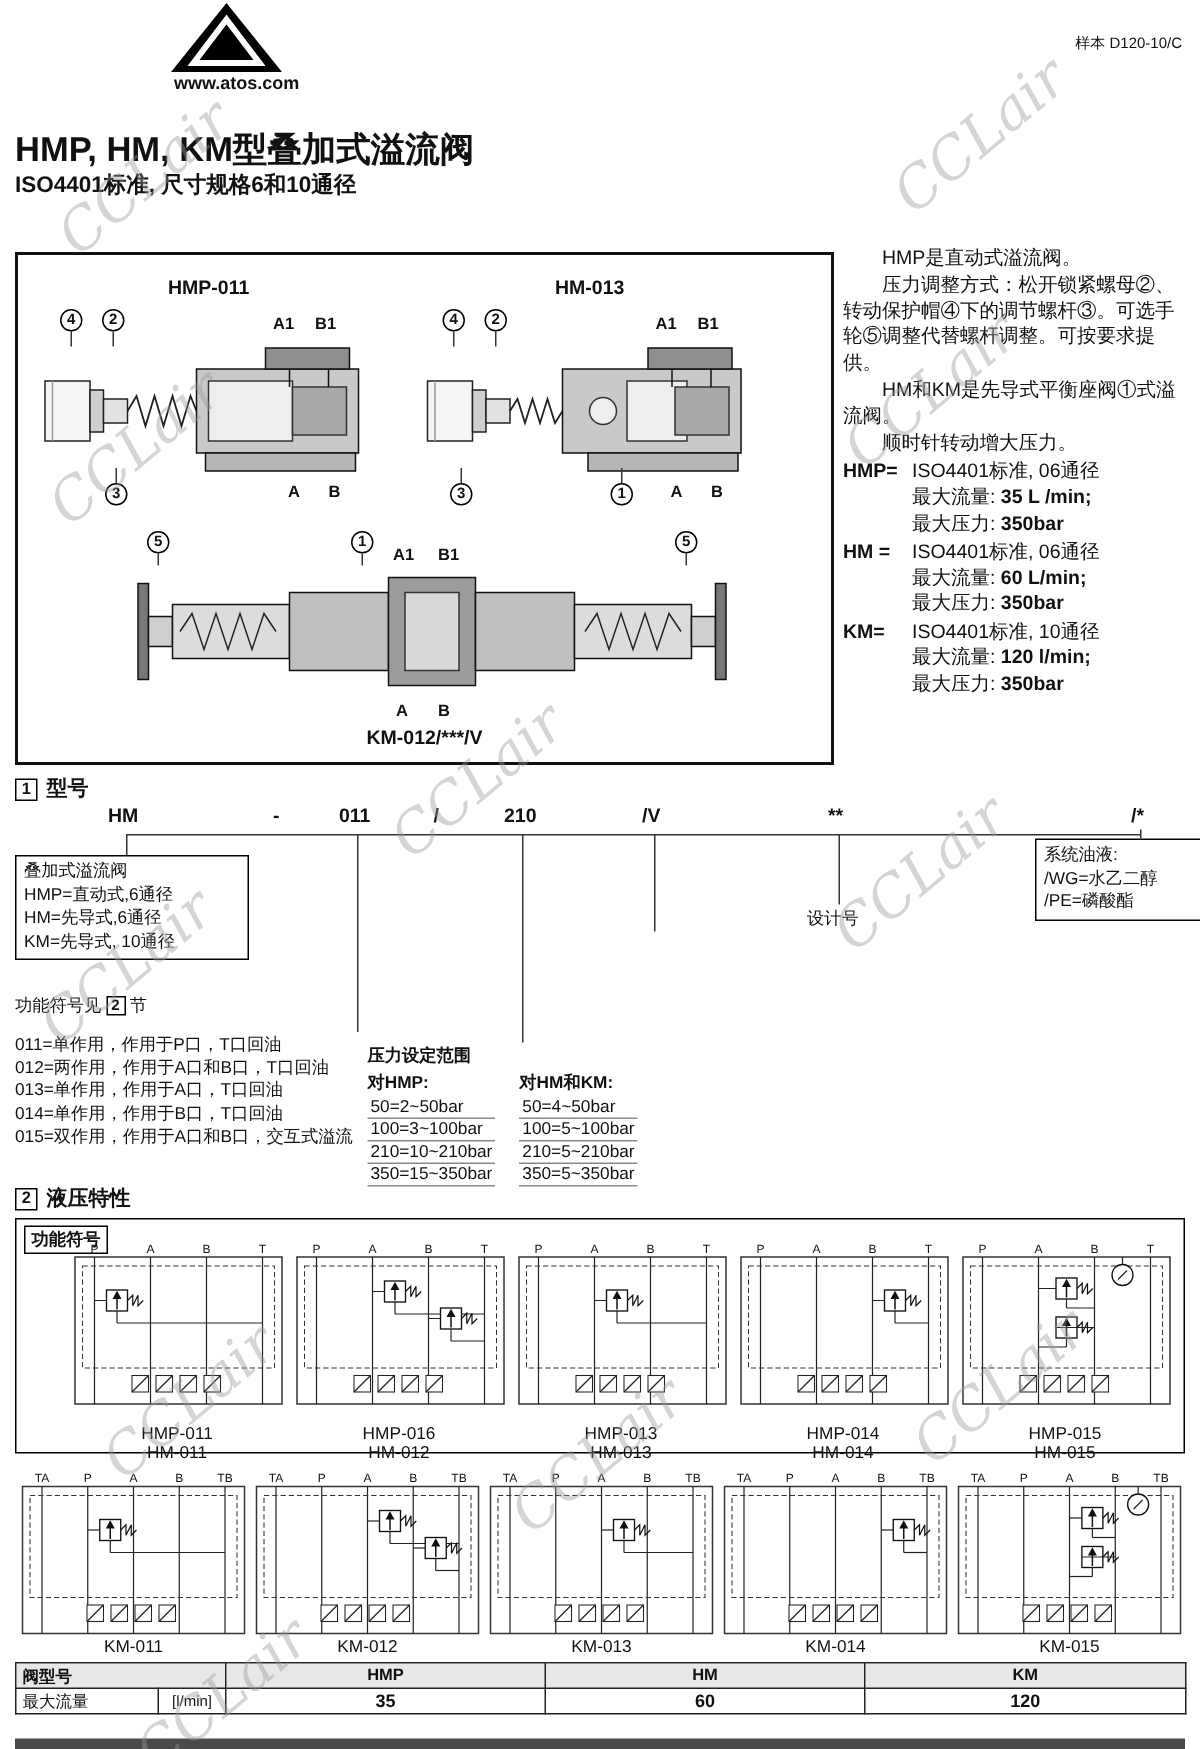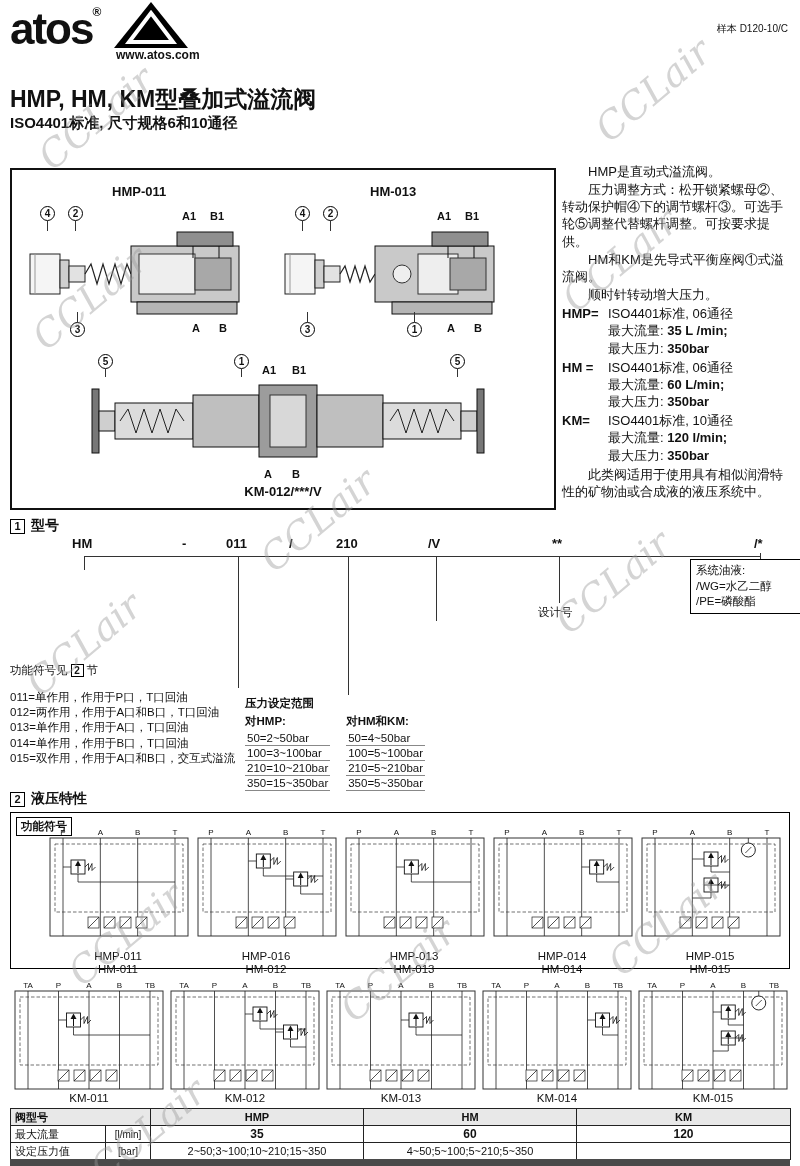--- a/index.html
+++ b/index.html
@@ -78,21 +78,20 @@
       <div class="wm" style="left: 552px; top: 238px;">CCLair</div>
       <div class="wm" style="left: 250px; top: 498px;">CCLair</div>
       <div class="wm" style="left: 16px; top: 622px;">CCLair</div>
       <div class="wm" style="left: 545px; top: 560px;">CCLair</div>
       <div class="wm" style="left: 58px; top: 912px;">CCLair</div>
       <div class="wm" style="left: 330px; top: 948px;">CCLair</div>
       <div class="wm" style="left: 598px; top: 902px;">CCLair</div>
       <div class="wm" style="left: 80px; top: 1108px;">CCLair</div>
     </div>
 
-  <div class="brand"><span>atos</span><sup>®</sup></div>
   <svg class="tri" width="74" height="46" viewBox="0 0 74 46">
     <polygon points="37,0 74,46 0,46" fill="#000"></polygon>
     <polygon points="37,11 59,40 15,40" fill="none" stroke="#fff" stroke-width="4"></polygon>
   </svg>
   <div class="site">www.atos.com</div>
   <div class="doccode">样本 D120-10/C</div>
 
   <div class="title">HMP, HM, KM型叠加式溢流阀</div>
   <div class="subtitle">ISO4401标准, 尺寸规格6和10通径</div>
 
@@ -207,21 +206,20 @@
         </div>
         <div class="spec">
           <div class="nm">KM=</div>
           <div class="lns">
             <div>ISO4401标准, 10通径</div>
             <div>最大流量: <b>120 l/min;</b></div>
             <div>最大压力: <b>350bar</b></div>
           </div>
         </div>
       </div>
-    <p>此类阀适用于使用具有相似润滑特性的矿物油或合成液的液压系统中。</p>
   </aside>
 
   <div class="sechead" style="left:10px;top:517px">
     <span class="numbox">1</span>
     <span class="sectitle">型号</span>
   </div>
 
   <div id="code-row">
       <div class="codepart" style="left: 72px;">HM</div>
       <div class="codepart" style="left: 182px;">-</div>
@@ -233,20 +231,26 @@
       <div class="codepart" style="left: 754px;">/*</div>
     </div>
   <div class="cline" style="left:84px;top:556px;width:676px;height:1px"></div>
   <div class="cline" style="left:84px;top:556px;width:1px;height:14px"></div>
   <div class="cline" style="left:238px;top:556px;width:1px;height:132px"></div>
   <div class="cline" style="left:348px;top:556px;width:1px;height:139px"></div>
   <div class="cline" style="left:436px;top:556px;width:1px;height:65px"></div>
   <div class="cline" style="left:559px;top:556px;width:1px;height:47px"></div>
   <div class="cline" style="left:760px;top:553px;width:1px;height:6px"></div>
 
+  <div class="annot-box" id="valve-type-box" style="left:10px;top:570px;width:156px">
+      <div>叠加式溢流阀</div>
+      <div>HMP=直动式,6通径</div>
+      <div>HM=先导式,6通径</div>
+      <div>KM=先导式, 10通径</div>
+    </div>
 
   <div class="funcnote" style="left:10px;top:663px">
     <span>功能符号见</span>
     <span class="numbox small">2</span>
     <span>节</span>
   </div>
 
   <div id="functions" class="abs txtlist" style="left:10px;top:690px;width:235px">
       <div>011=单作用，作用于P口，T口回油</div>
       <div>012=两作用，作用于A口和B口，T口回油</div>
@@ -655,24 +659,17 @@
           <td class="val">HM</td>
           <td class="val">KM</td>
         </tr>
         <tr>
           <td class="lab">最大流量</td>
           <td class="unit">[l/min]</td>
           <td class="val num">35</td>
           <td class="val num">60</td>
           <td class="val num">120</td>
         </tr>
-        <tr>
-          <td class="lab">设定压力值</td>
-          <td class="unit">[bar]</td>
-          <td class="val">2~50;3~100;10~210;15~350</td>
-          <td class="val">4~50;5~100;5~210;5~350</td>
-          <td class="val"></td>
-        </tr>
       </tbody>
   </table>
   <div class="darkstrip"></div>
 
 </div>
 
 </body></html>

